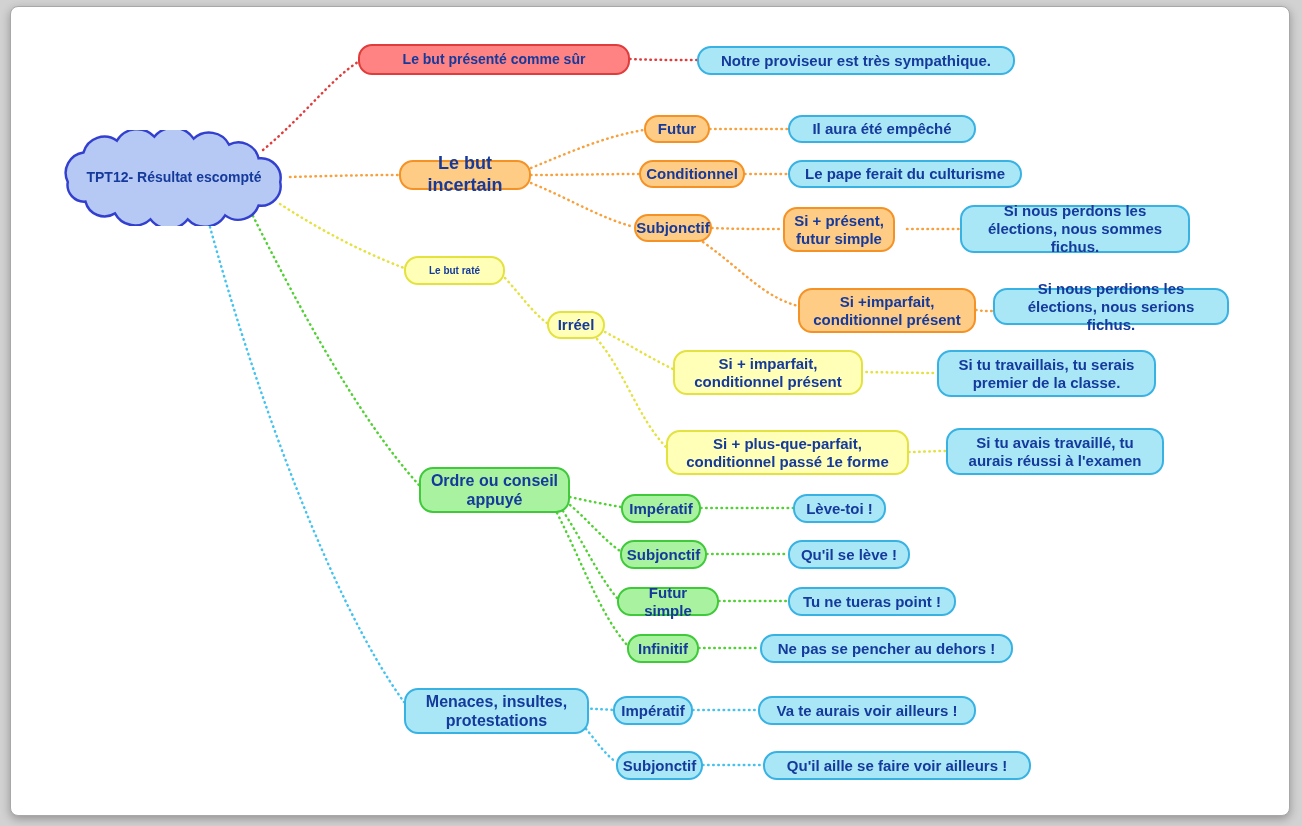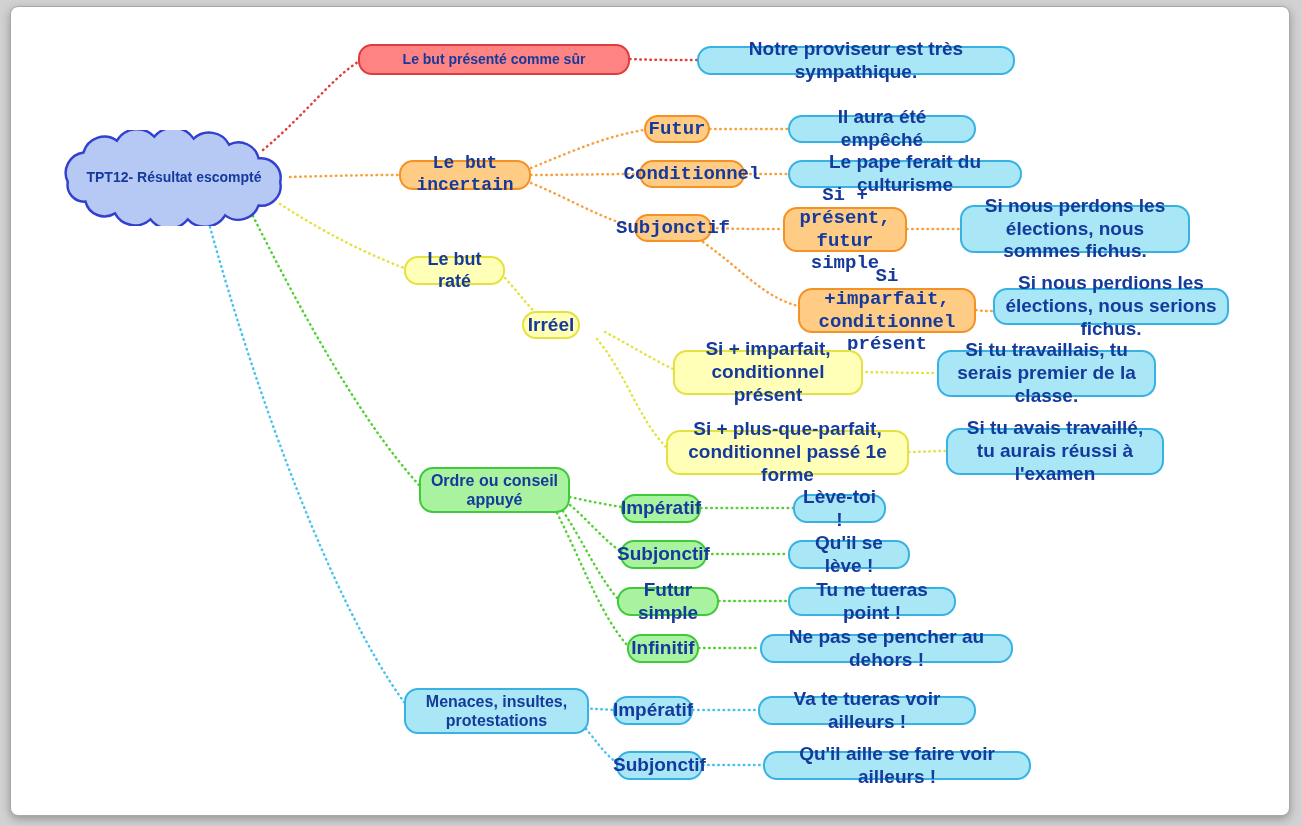--- a/index.html
+++ b/index.html
@@ -17,25 +17,25 @@
   .edge{fill:none;stroke-width:2.5;stroke-linecap:round;stroke-dasharray:0.5 4.6;}
   .c-red{stroke:var(--edge-red);}
   .c-orange{stroke:var(--edge-orange);}
   .c-yellow{stroke:var(--edge-yellow);}
   .c-green{stroke:var(--edge-green);}
   .c-cyan{stroke:var(--edge-cyan);}
   .node{
     position:absolute;box-sizing:border-box;
     display:flex;align-items:center;justify-content:center;text-align:center;
     border-radius:14px;border:2px solid;padding:2px 8px;
-    font-weight:bold;font-size:19px;line-height:1.2;color:var(--text);
+    font-weight:bold;font-size:15px;line-height:1.2;color:var(--text);
     cursor:default;
   }
   .red{background:var(--red-fill);border-color:var(--red-border);}
-  .orange{background:var(--orange-fill);border-color:var(--orange-border);font-family:Liberation Mono, monospace;}
+  .orange{background:var(--orange-fill);border-color:var(--orange-border);}
   .yellow{background:var(--yellow-fill);border-color:var(--yellow-border);}
   .green{background:var(--green-fill);border-color:var(--green-border);}
   .cyan{background:var(--cyan-fill);border-color:var(--cyan-border);}
   #root-node{position:absolute;left:56px;top:130px;width:236px;height:96px;}
   #root-node svg{position:absolute;left:0;top:0;width:100%;height:100%;}
   #root-node .cloud-path{fill:var(--root-fill);stroke:var(--root-border);stroke-width:2.5px;}
   #root-label{
     position:absolute;left:0;top:0;width:100%;height:100%;
     display:flex;align-items:center;justify-content:center;text-align:center;
     font-weight:bold;font-size:14px;line-height:1.25;color:var(--text);
@@ -105,39 +105,39 @@
 
 <div class="node red" style="left:358px;top:44px;width:272px;height:31px;font-size:14px">Le but présenté comme sûr</div>
 <div class="node cyan" style="left:697px;top:46px;width:318px;height:29px">Notre proviseur est très sympathique.</div>
 
 <div class="node orange" style="left:399px;top:160px;width:132px;height:30px;font-size:18px">Le but incertain</div>
 <div class="node orange" style="left:644px;top:115px;width:66px;height:28px">Futur</div>
 <div class="node cyan" style="left:788px;top:115px;width:188px;height:28px">Il aura été empêché</div>
 <div class="node orange" style="left:639px;top:160px;width:106px;height:28px">Conditionnel</div>
 <div class="node cyan" style="left:788px;top:160px;width:234px;height:28px">Le pape ferait du culturisme</div>
 <div class="node orange" style="left:634px;top:214px;width:78px;height:28px">Subjonctif</div>
-<div class="node orange" style="left:783px;top:207px;width:124px;height:45px">Si + présent, futur simple</div>
+<div class="node orange" style="left:783px;top:207px;width:112px;height:45px">Si + présent, futur simple</div>
 <div class="node cyan" style="left:960px;top:205px;width:230px;height:48px">Si nous perdons les élections, nous sommes fichus.</div>
 <div class="node orange" style="left:798px;top:288px;width:178px;height:45px">Si +imparfait, conditionnel présent</div>
 <div class="node cyan" style="left:993px;top:288px;width:236px;height:37px">Si nous perdions les élections, nous serions fichus.</div>
 
-<div class="node yellow" style="left:404px;top:256px;width:101px;height:29px;font-size:18px">Le but raté</div>
-<div class="node yellow" style="left:522px;top:311px;width:58px;height:28px">Irréel</div>
+<div class="node yellow" style="left:404px;top:256px;width:101px;height:29px;font-size:10px">Le but raté</div>
+<div class="node yellow" style="left:547px;top:311px;width:58px;height:28px">Irréel</div>
 <div class="node yellow" style="left:673px;top:350px;width:190px;height:45px">Si + imparfait, conditionnel présent</div>
 <div class="node cyan" style="left:937px;top:350px;width:219px;height:47px">Si tu travaillais, tu serais premier de la classe.</div>
 <div class="node yellow" style="left:666px;top:430px;width:243px;height:45px">Si + plus-que-parfait, conditionnel passé 1e forme</div>
 <div class="node cyan" style="left:946px;top:428px;width:218px;height:47px">Si tu avais travaillé, tu aurais réussi à l'examen</div>
 
 <div class="node green" style="left:419px;top:467px;width:151px;height:46px;font-size:16px">Ordre ou conseil appuyé</div>
 <div class="node green" style="left:621px;top:494px;width:80px;height:29px">Impératif</div>
 <div class="node cyan" style="left:793px;top:494px;width:93px;height:29px">Lève-toi !</div>
 <div class="node green" style="left:620px;top:540px;width:87px;height:29px">Subjonctif</div>
 <div class="node cyan" style="left:788px;top:540px;width:122px;height:29px">Qu'il se lève !</div>
 <div class="node green" style="left:617px;top:587px;width:102px;height:29px">Futur simple</div>
 <div class="node cyan" style="left:788px;top:587px;width:168px;height:29px">Tu ne tueras point !</div>
 <div class="node green" style="left:627px;top:634px;width:72px;height:29px">Infinitif</div>
 <div class="node cyan" style="left:760px;top:634px;width:253px;height:29px">Ne pas se pencher au dehors !</div>
 
 <div class="node cyan" style="left:404px;top:688px;width:185px;height:46px;font-size:16px">Menaces, insultes, protestations</div>
 <div class="node cyan" style="left:613px;top:696px;width:80px;height:29px">Impératif</div>
-<div class="node cyan" style="left:758px;top:696px;width:218px;height:29px">Va te tueras voir ailleurs !</div>
+<div class="node cyan" style="left:758px;top:696px;width:218px;height:29px">Va te aurais voir ailleurs !</div>
 <div class="node cyan" style="left:616px;top:751px;width:87px;height:29px">Subjonctif</div>
 <div class="node cyan" style="left:763px;top:751px;width:268px;height:29px">Qu'il aille se faire voir ailleurs !</div>
 
 </body></html>

